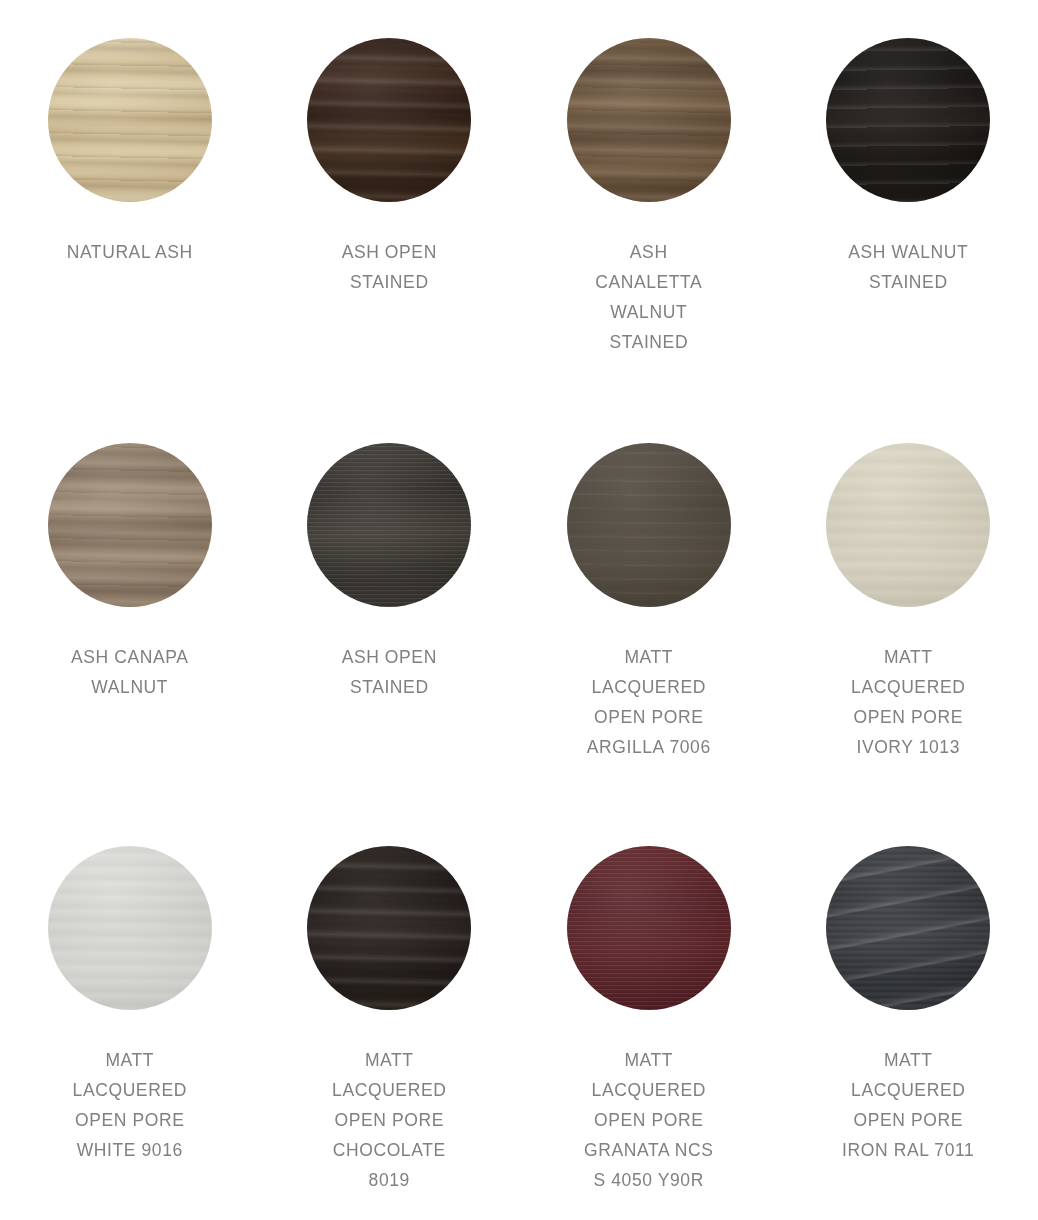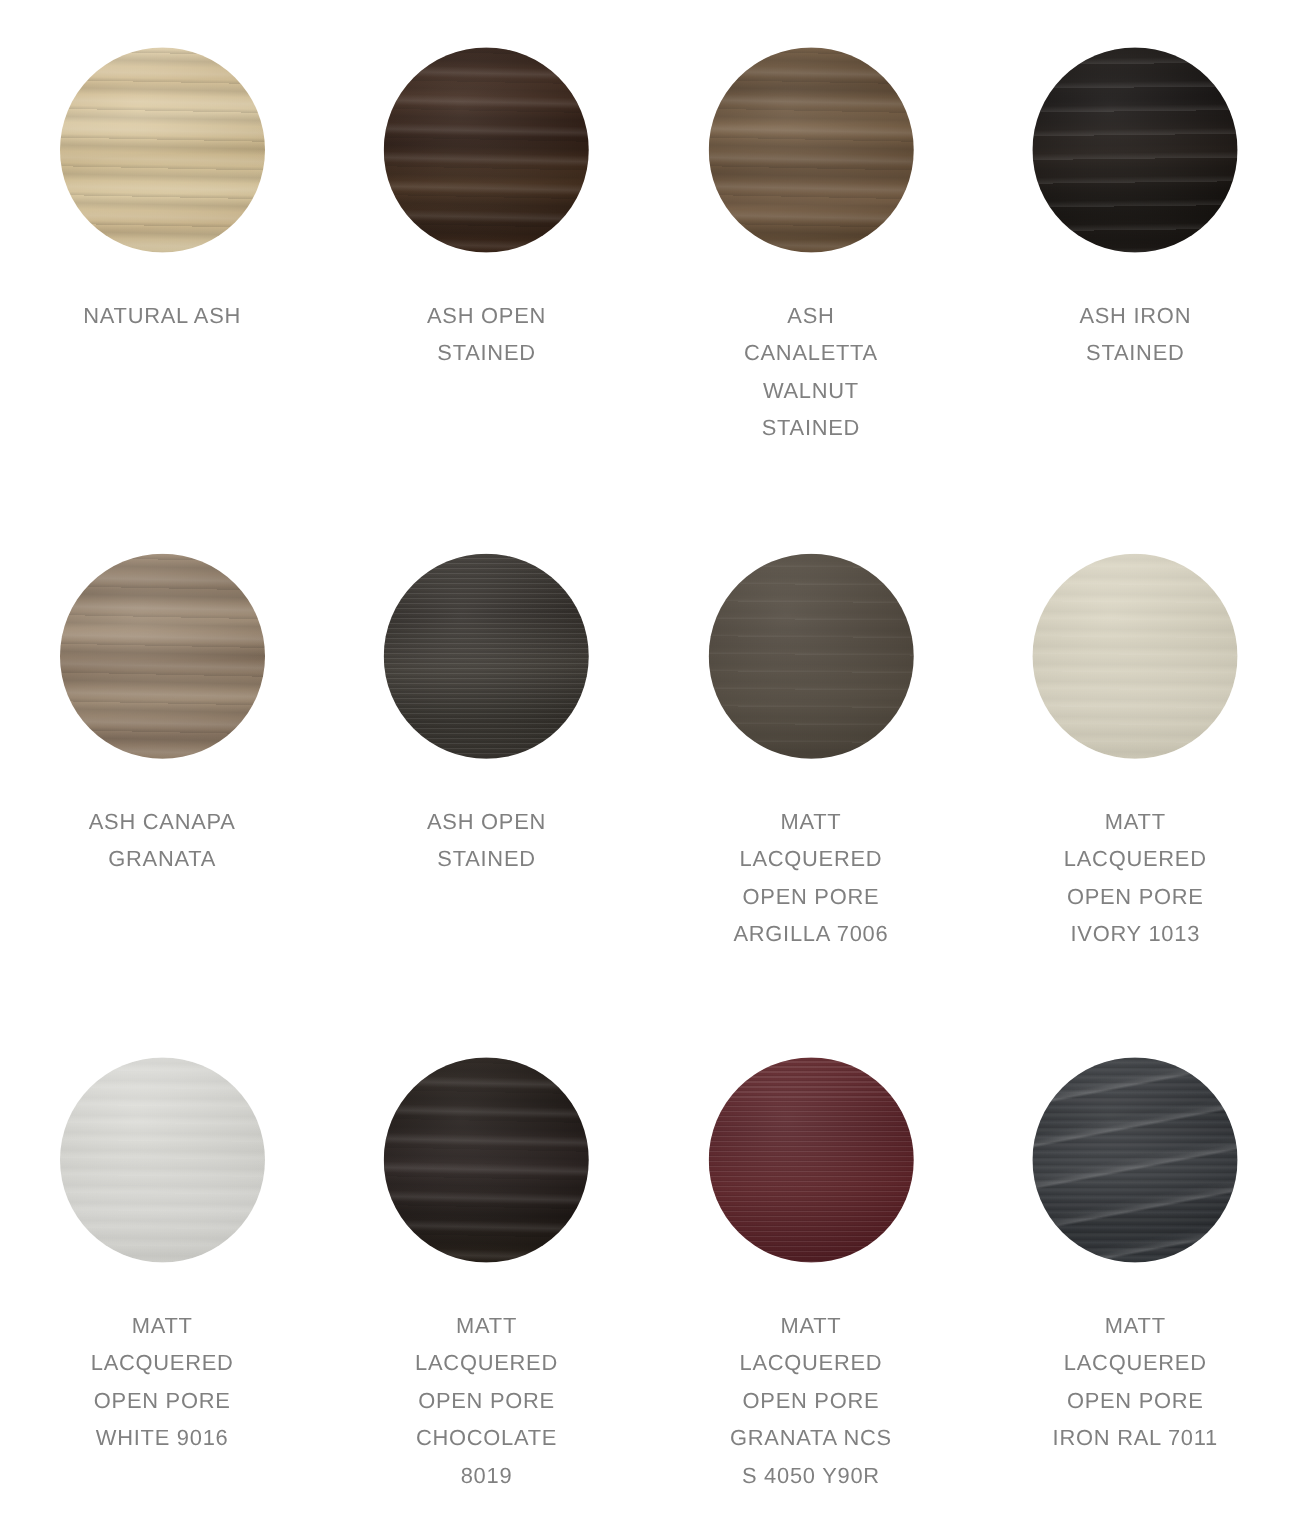--- a/index.html
+++ b/index.html
@@ -162,32 +162,32 @@
 WALNUT
 STAINED</div>
     </div>
     <div class="swatch-cell">
       <div class="swatch-disc-wrap">
         <div class="swatch-disc" style="background-color: rgb(25, 21, 19); background-image: linear-gradient(178deg, rgb(27, 23, 20) 0%, rgb(20, 17, 16) 26%, rgb(33, 27, 23) 50%, rgb(21, 18, 15) 74%, rgb(28, 24, 21) 100%);">
           <div class="grain grain-soft"></div>
           <div class="shade"></div>
         </div>
       </div>
-      <div class="swatch-label">ASH IRON
+      <div class="swatch-label">ASH WALNUT
 STAINED</div>
     </div>
     <div class="swatch-cell">
       <div class="swatch-disc-wrap">
         <div class="swatch-disc" style="background-color: rgb(154, 134, 112); background-image: linear-gradient(178deg, rgb(162, 142, 120) 0%, rgb(138, 119, 99) 18%, rgb(165, 145, 122) 35%, rgb(135, 115, 95) 53%, rgb(161, 141, 118) 71%, rgb(139, 119, 100) 88%, rgb(158, 138, 116) 100%);">
           <div class="grain grain-broad"></div>
           <div class="shade"></div>
         </div>
       </div>
       <div class="swatch-label">ASH CANAPA
-GRANATA</div>
+WALNUT</div>
     </div>
     <div class="swatch-cell">
       <div class="swatch-disc-wrap">
         <div class="swatch-disc" style="background-color: rgb(56, 52, 47); background-image: linear-gradient(178deg, rgb(61, 57, 52) 0%, rgb(47, 43, 39) 30%, rgb(65, 61, 55) 55%, rgb(51, 48, 43) 80%, rgb(58, 54, 49) 100%);">
           <div class="grain grain-fine"></div>
           <div class="shade"></div>
         </div>
       </div>
       <div class="swatch-label">ASH OPEN
 STAINED</div>

